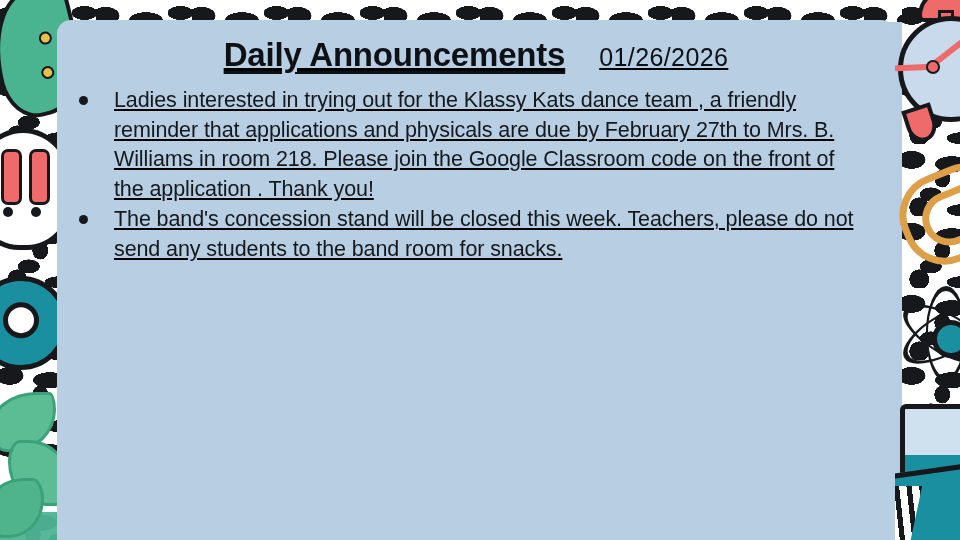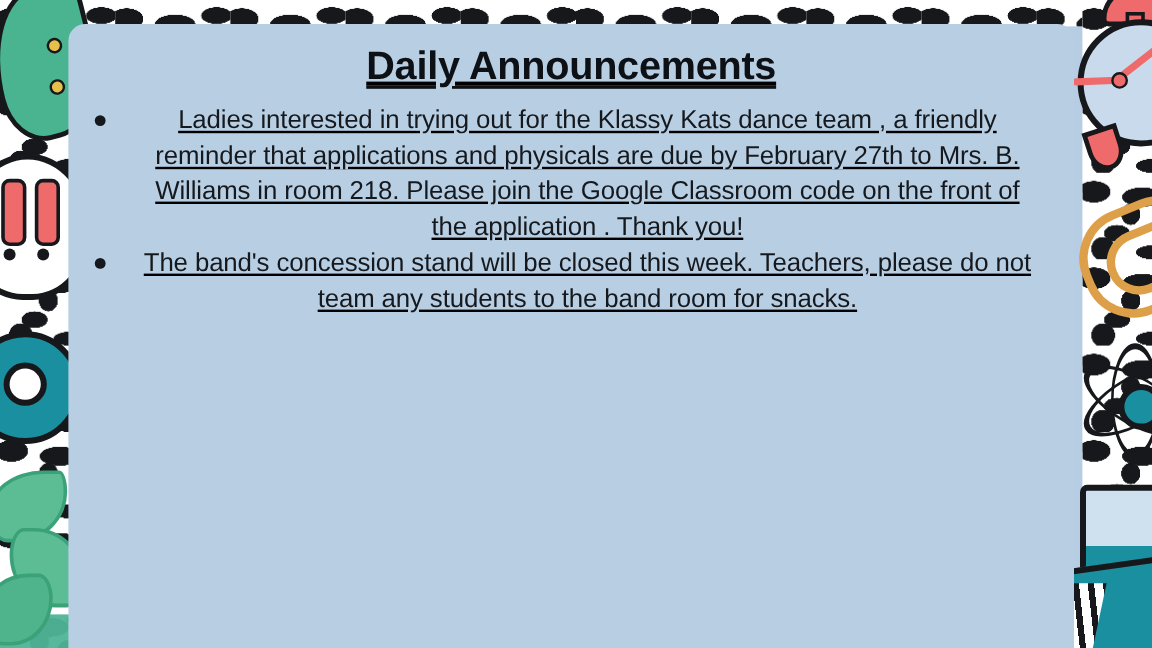--- a/index.html
+++ b/index.html
@@ -330,21 +330,20 @@
     font-weight: normal;
     color: #0d1015;
     letter-spacing: 0.4px;
     white-space: nowrap;
   }
 
   .bullet-list {
     list-style: none;
     margin: 12px 0 0 0;
     padding: 0 30px 0 22px;
-    text-align: center;
   }
 
   .bullet-item {
     position: relative;
     padding-left: 35px;
     margin-bottom: 1px;
     font-size: 21.5px;
     line-height: 29.5px;
     color: #15181d;
     letter-spacing: -0.1px;
@@ -410,27 +409,28 @@
     </div>
 
     <div class="doodle teal-corner"></div>
     <div class="doodle slashes"></div>
   </div>
 
   <div class="card">
 
     <div class="card-header">
       <div class="slide-title">Daily Announcements</div>
+      <div class="slide-date">01/26/2026</div>
     </div>
 
     <ul class="bullet-list">
       <li class="bullet-item">
         <span class="bullet-marker"></span>
         <span>Ladies interested in trying out for the Klassy Kats dance team , a friendly reminder that applications and physicals are due by February 27th to Mrs. B. Williams in room 218.  Please join the Google Classroom code on the front of the application . Thank you!</span>
       </li>
       <li class="bullet-item">
         <span class="bullet-marker"></span>
-        <span>The band's concession stand will be closed this week. Teachers, please do not team any students to the band room for snacks.</span>
+        <span>The band's concession stand will be closed this week. Teachers, please do not send any students to the band room for snacks.</span>
       </li>
     </ul>
 
   </div>
 </div>
 
 </body></html>

